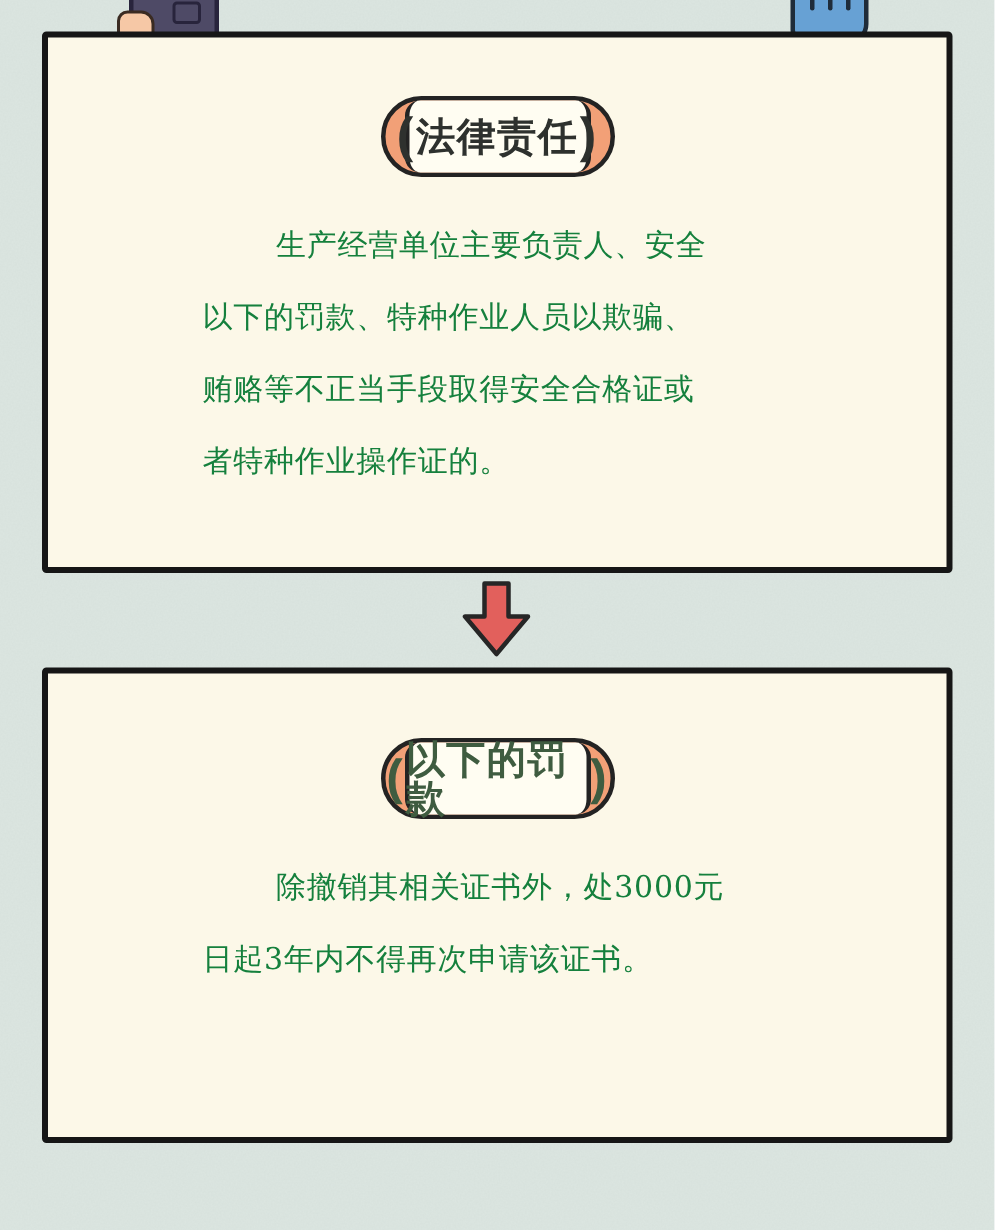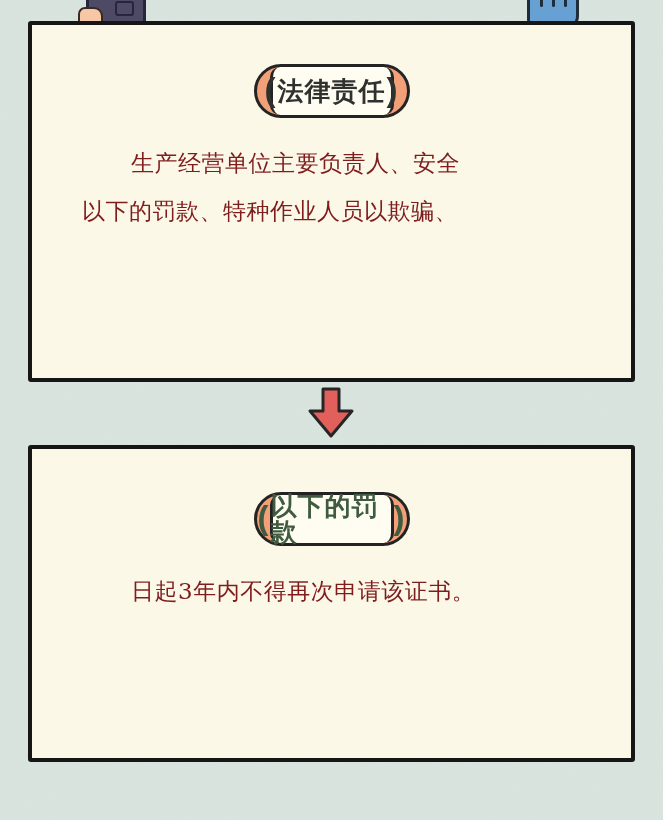--- a/index.html
+++ b/index.html
@@ -58,23 +58,23 @@
   .badge-text{
     position:relative;z-index:1;display:flex;align-items:center;
     font-weight:700;font-size:26px;letter-spacing:1px;line-height:1;
   }
   .badge-text .paren{font-size:33px;font-weight:700;margin:0 1px 3px 1px;}
   .badge-text-v{color:#2e312e;}
   .badge-text-l{color:#3f5c40;}
 
   
   .para{
-    margin-top:21px;padding-left:50px;
+    margin-top:21px;padding-left:103px;
     font-family:"DejaVu Serif","Liberation Serif",serif;
-    font-size:23px;letter-spacing:0.5px;line-height:48px;color:#7f1d1d;
+    font-size:20px;letter-spacing:0.5px;line-height:48px;color:#15803d;
   }
   .para .line{white-space:nowrap;}
   .para .line:first-child{padding-left:49px;}
 
   
   .arrow-wrap{position:absolute;left:299px;top:386px;z-index:2;}
 </style>
 </head>
 <body>
 
@@ -107,36 +107,39 @@
       <div class="badge-inner"></div>
       <div class="badge-text badge-text-v">
         <span class="paren">(</span>
         <span>法律责任</span>
         <span class="paren">)</span>
       </div>
     </div>
     <div class="para">
       <div class="line">生产经营单位主要负责人、安全</div>
       <div class="line">以下的罚款、特种作业人员以欺骗、</div>
+      <div class="line">贿赂等不正当手段取得安全合格证或</div>
+      <div class="line">者特种作业操作证的。</div>
     </div>
   </div>
 
   <div class="arrow-wrap">
     <svg width="64" height="54" viewBox="0 0 64 54">
       <polygon points="24,3 40,3 40,25 53,25 32,50 11,25 24,25" fill="#e2605c" stroke="#262626" stroke-width="3" stroke-linejoin="round"></polygon>
     </svg>
   </div>
 
   <div class="card card-legal">
     <div class="badge badge-l">
       <div class="badge-inner"></div>
       <div class="badge-text badge-text-l">
         <span class="paren">(</span>
         <span>以下的罚款</span>
         <span class="paren">)</span>
       </div>
     </div>
     <div class="para">
+      <div class="line">除撤销其相关证书外，处3000元</div>
       <div class="line">日起3年内不得再次申请该证书。</div>
     </div>
   </div>
 
 </div>
 
 </body></html>

